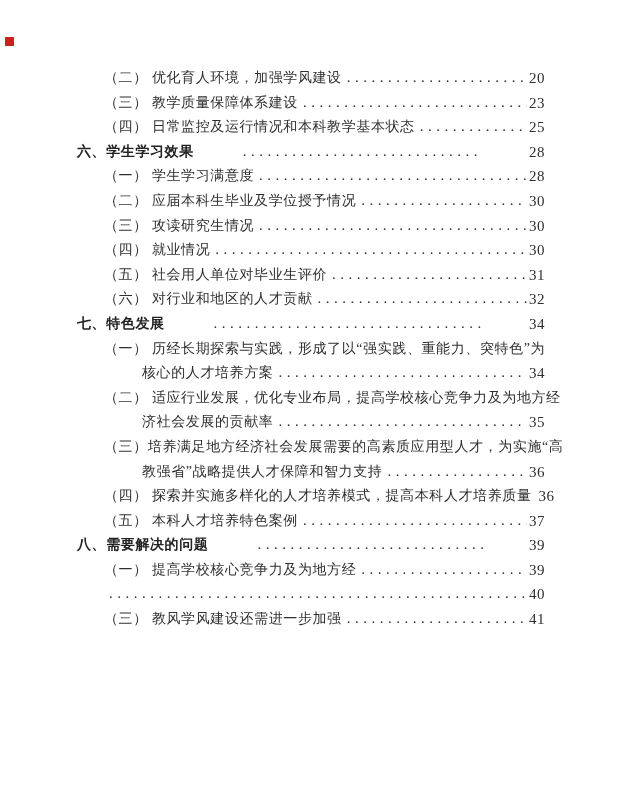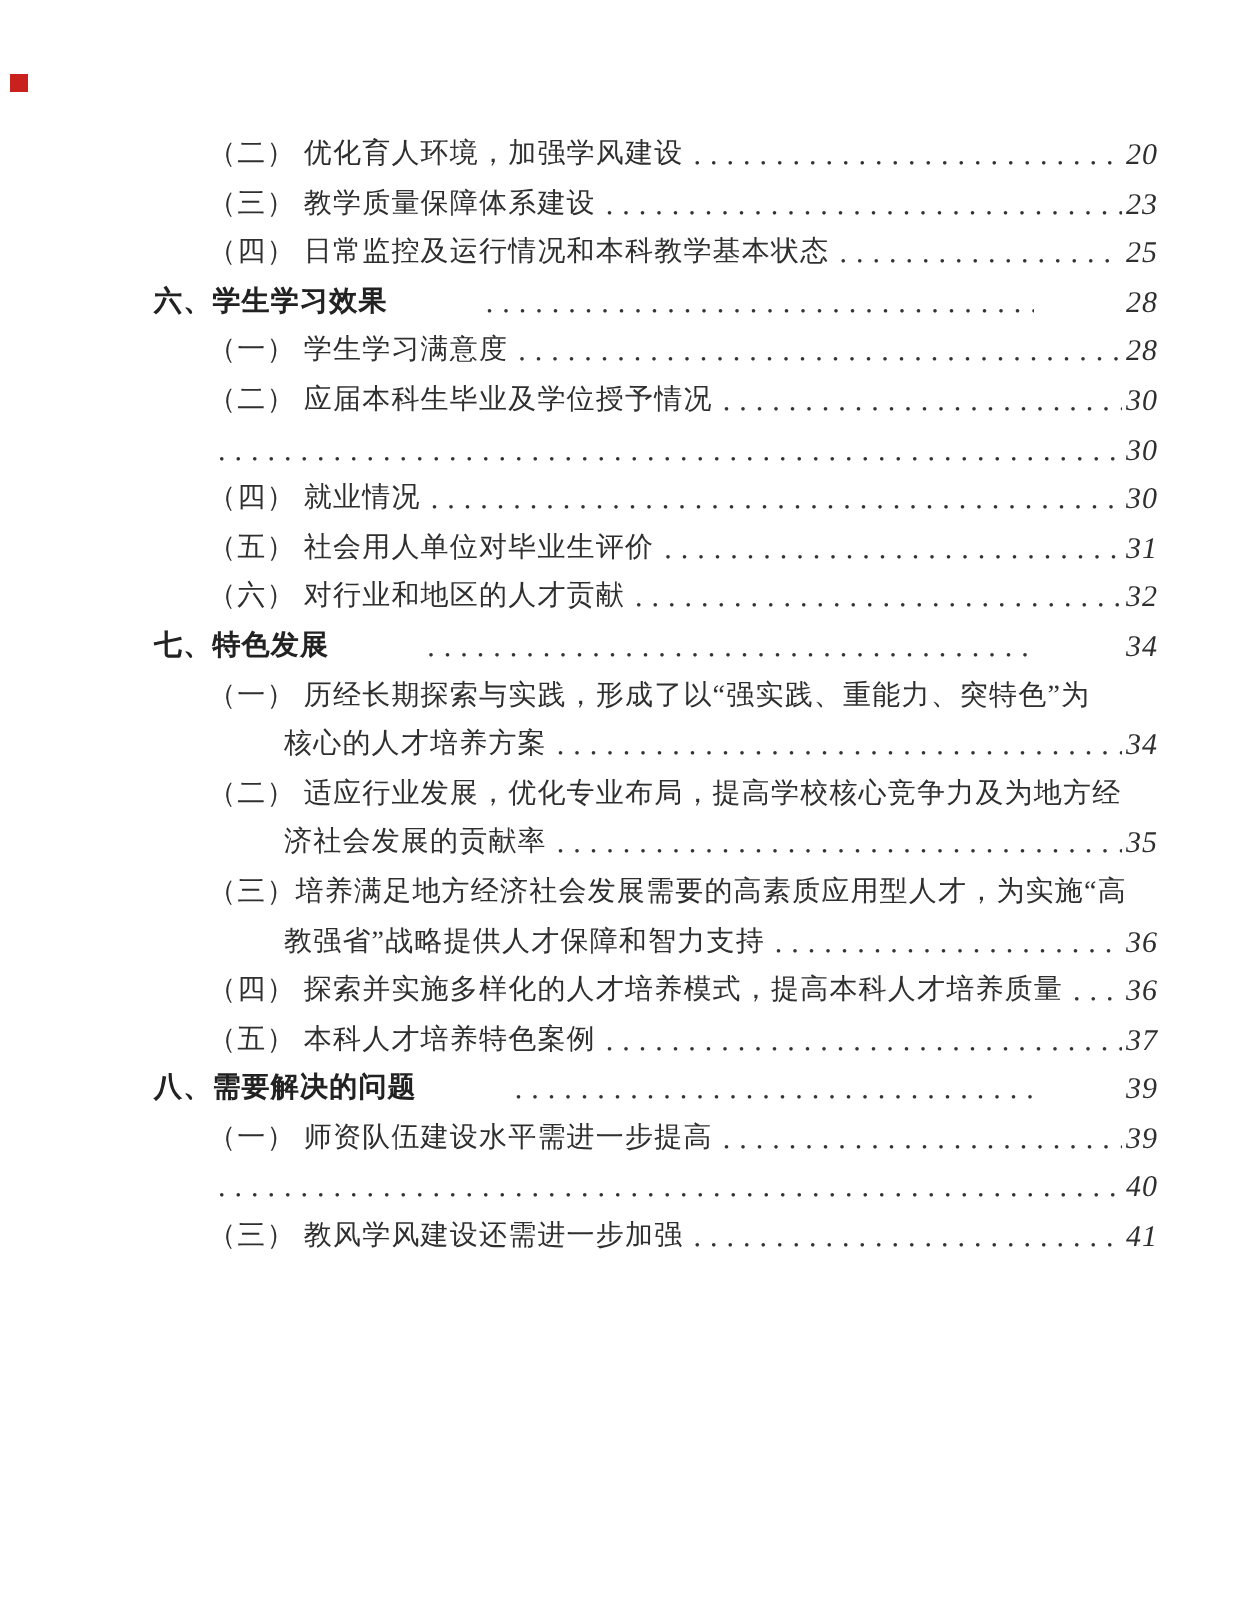--- a/index.html
+++ b/index.html
@@ -16,24 +16,24 @@
     left: 5px; top: 37px;
     width: 9px; height: 9px;
   }
   .toc {
     position: absolute;
     left: 0; top: 66px;
     width: 628px;
   }
   .toc-row {
     display: flex;
-    align-items: flex-start;
+    align-items: flex-end;
     height: 24.6px;
     line-height: 24.6px;
-    padding-right: 49px;
+    padding-right: 83px;
     white-space: nowrap;
     overflow: hidden;
     font-size: 14px;
     letter-spacing: 0.6px;
   }
   .toc-row.section {
     padding-left: 77px;
     font-weight: bold;
     color: #222222;
     gap: 44px;
@@ -58,21 +58,20 @@
   }
   .page-number {
     flex: 0 0 auto;
     font-family: "Liberation Serif", "DejaVu Serif", serif;
     font-size: 15px;
     font-weight: normal;
     letter-spacing: 0.5px;
     color: #2f2f2f;
     text-align: right;
     min-width: 16px;
-    font-style: italic;
   }
 </style>
 </head>
 <body>
 
 <div class="corner-marker" style="background: rgb(201, 33, 30);"></div>
 
 <div class="toc">
     <div class="toc-row item">
       <span class="entry-text">（二） 优化育人环境，加强学风建设</span>
@@ -98,20 +97,21 @@
       <span class="entry-text">（一） 学生学习满意度</span>
       <span class="dot-leader"></span>
       <span class="page-number">28</span>
     </div>
     <div class="toc-row item">
       <span class="entry-text">（二） 应届本科生毕业及学位授予情况</span>
       <span class="dot-leader"></span>
       <span class="page-number">30</span>
     </div>
     <div class="toc-row item">
+      <span class="entry-text">（三） 攻读研究生情况</span>
       <span class="dot-leader"></span>
       <span class="page-number">30</span>
     </div>
     <div class="toc-row item">
       <span class="entry-text">（四） 就业情况</span>
       <span class="dot-leader"></span>
       <span class="page-number">30</span>
     </div>
     <div class="toc-row item">
       <span class="entry-text">（五） 社会用人单位对毕业生评价</span>
@@ -161,21 +161,21 @@
       <span class="entry-text">（五） 本科人才培养特色案例</span>
       <span class="dot-leader"></span>
       <span class="page-number">37</span>
     </div>
     <div class="toc-row section">
       <span class="entry-text">八、需要解决的问题</span>
       <span class="dot-leader"></span>
       <span class="page-number">39</span>
     </div>
     <div class="toc-row item">
-      <span class="entry-text">（一） 师资队伍建设水平需进一步提高</span>
+      <span class="entry-text">（一） 提高学校核心竞争力及为地方经</span>
       <span class="dot-leader"></span>
       <span class="page-number">39</span>
     </div>
     <div class="toc-row item">
       <span class="dot-leader"></span>
       <span class="page-number">40</span>
     </div>
     <div class="toc-row item">
       <span class="entry-text">（三） 教风学风建设还需进一步加强</span>
       <span class="dot-leader"></span>

